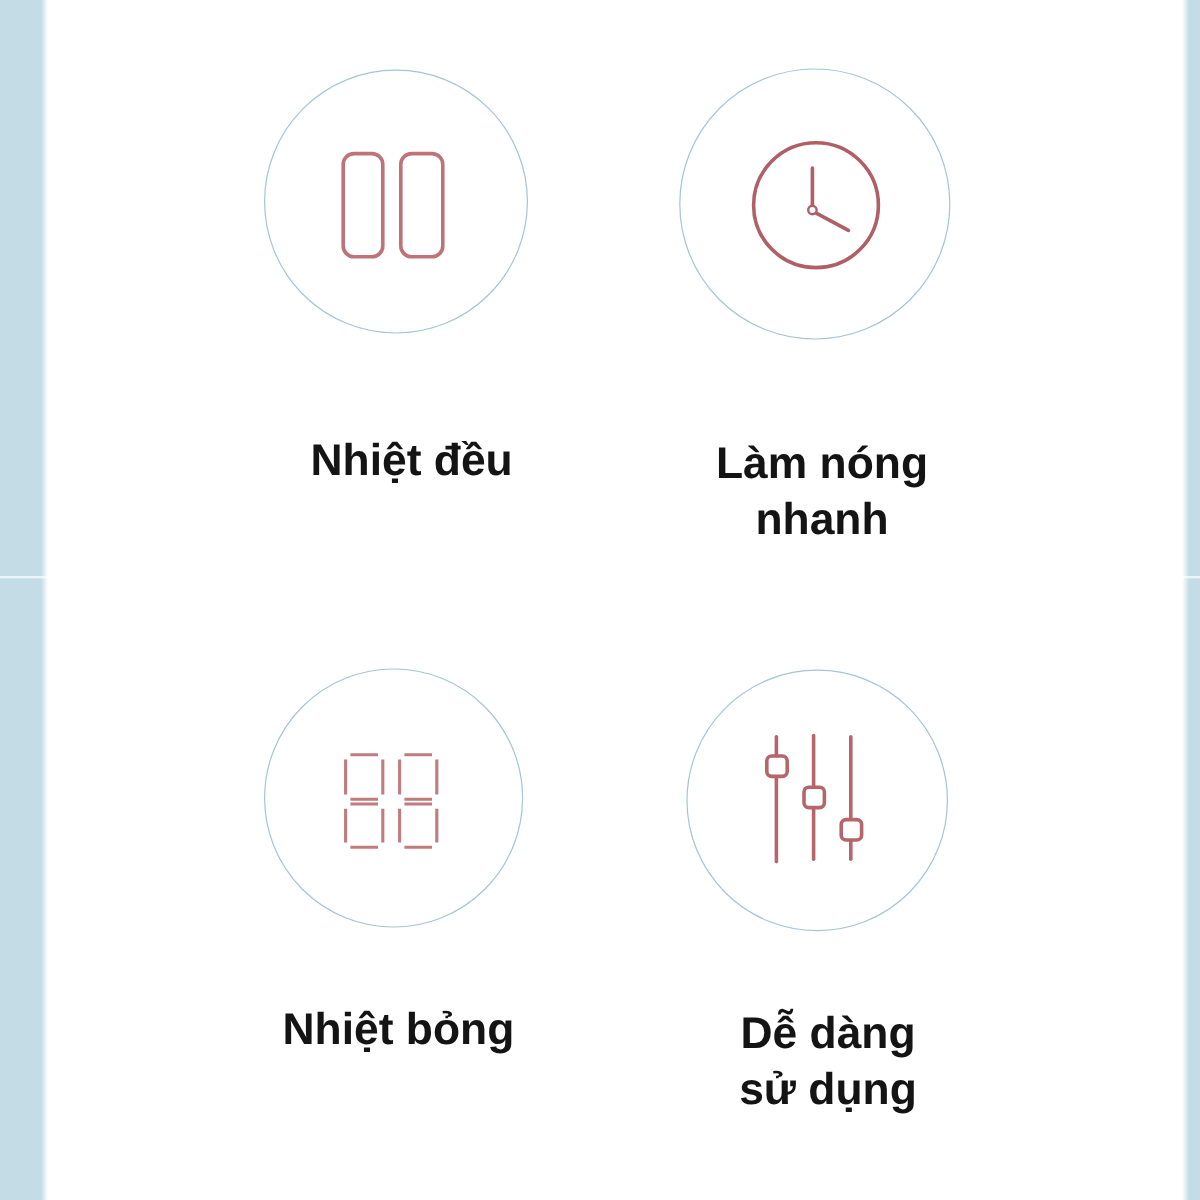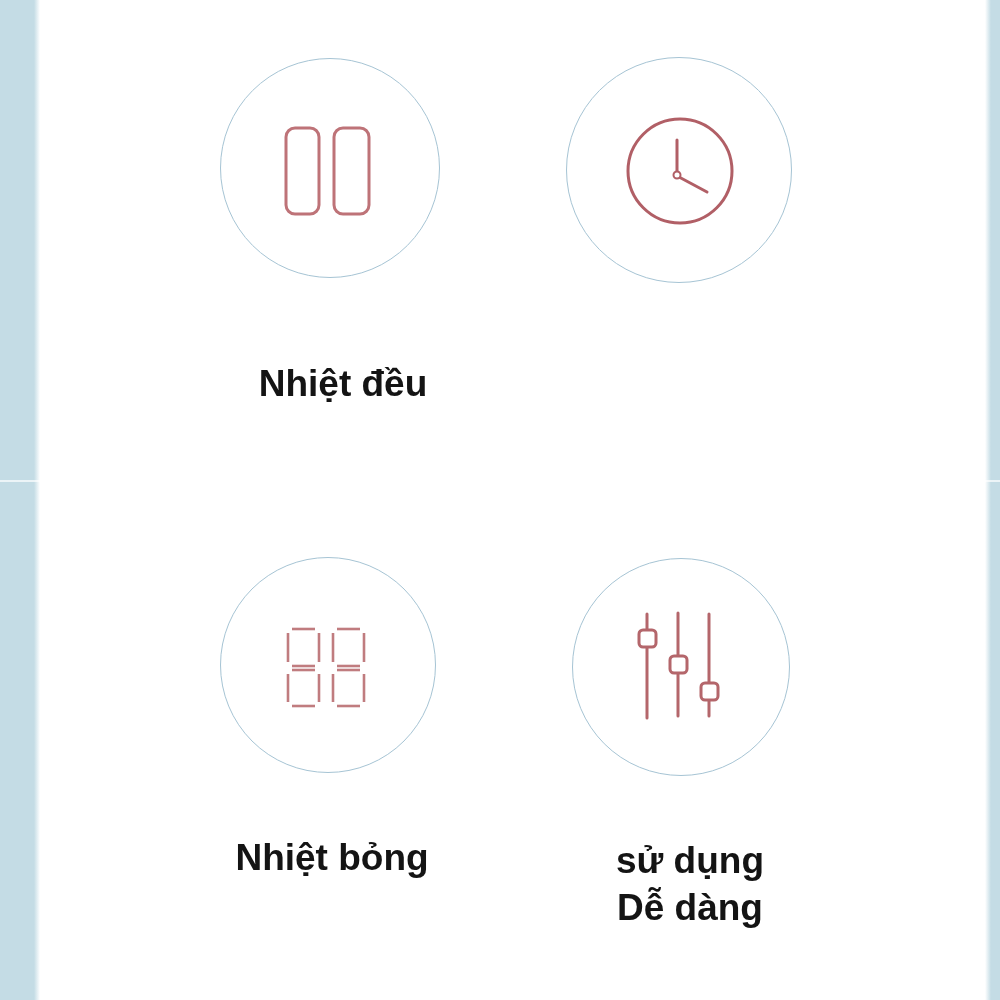--- a/index.html
+++ b/index.html
@@ -53,20 +53,24 @@
   </div>
 
   <div class="feature-circle circle-2">
     <svg width="226" height="226" viewBox="0 0 226 226">
       <circle cx="113" cy="113" r="52" fill="none" stroke="#b15f66" stroke-width="3"></circle>
       <line x1="110" y1="114" x2="110" y2="82" stroke="#b15f66" stroke-width="3" stroke-linecap="round"></line>
       <line x1="112" y1="119" x2="140" y2="134" stroke="#b15f66" stroke-width="3" stroke-linecap="round"></line>
       <circle cx="110" cy="117" r="3.5" fill="#ffffff" stroke="#b15f66" stroke-width="2"></circle>
     </svg>
   </div>
+  <div class="feature-label label-2">
+    <div>Làm nóng</div>
+    <div>nhanh</div>
+  </div>
 
   <div class="feature-circle circle-3">
     <svg width="216" height="216" viewBox="0 0 216 216">
       <g fill="none" stroke="#c07c7f" stroke-width="2.6" stroke-linecap="butt">
 
         <line x1="71" y1="71" x2="94" y2="71"></line>
         <line x1="67" y1="75" x2="67" y2="104"></line>
         <line x1="98" y1="75" x2="98" y2="104"></line>
         <line x1="71" y1="108" x2="94" y2="108"></line>
 
@@ -99,17 +103,17 @@
         <line x1="136" y1="55" x2="136" y2="157"></line>
       </g>
       <g fill="#ffffff" stroke="#b4666b" stroke-width="3">
         <rect x="66" y="71" width="17" height="17" rx="4"></rect>
         <rect x="97" y="97" width="17" height="17" rx="4"></rect>
         <rect x="128" y="124" width="17" height="17" rx="4"></rect>
       </g>
     </svg>
   </div>
   <div class="feature-label label-4">
+    <div>Dễ dàng</div>
     <div>sử dụng</div>
-    <div>Dễ dàng</div>
   </div>
 
 </div>
 
 </body></html>

